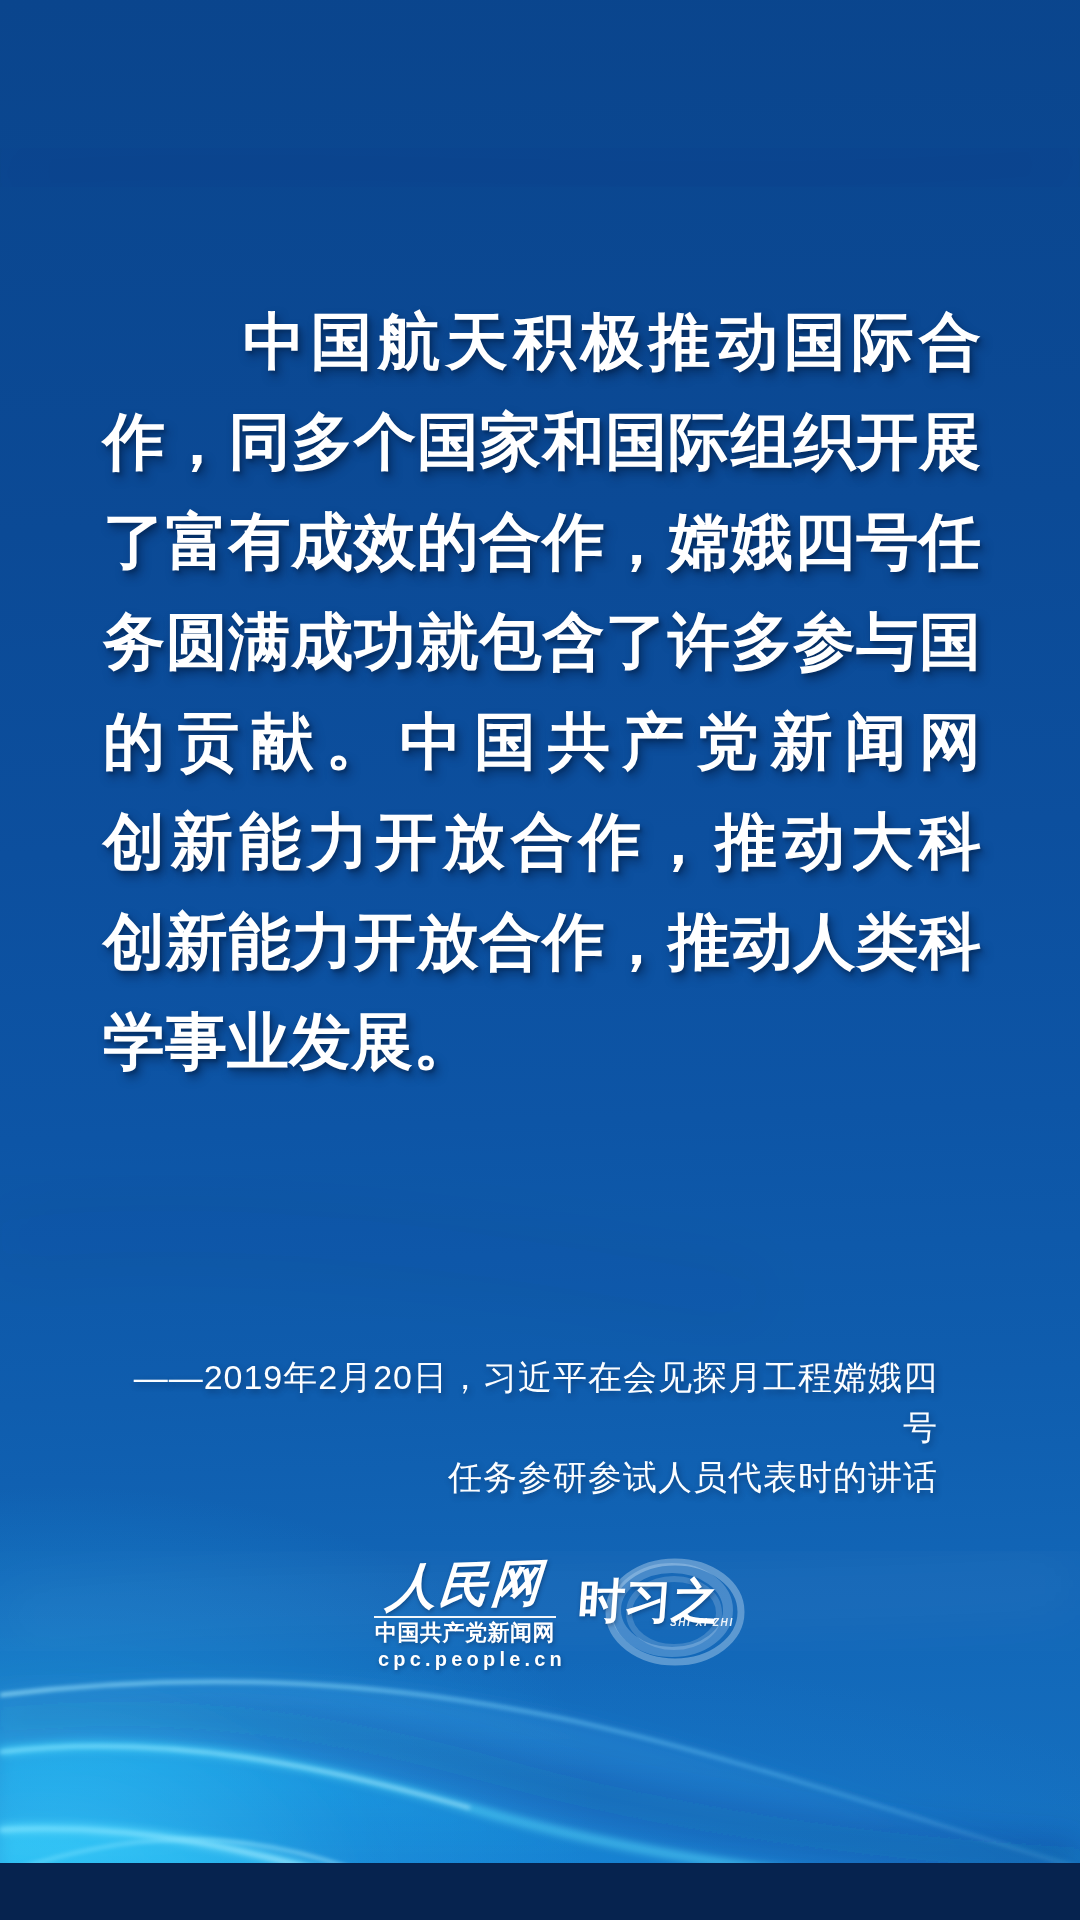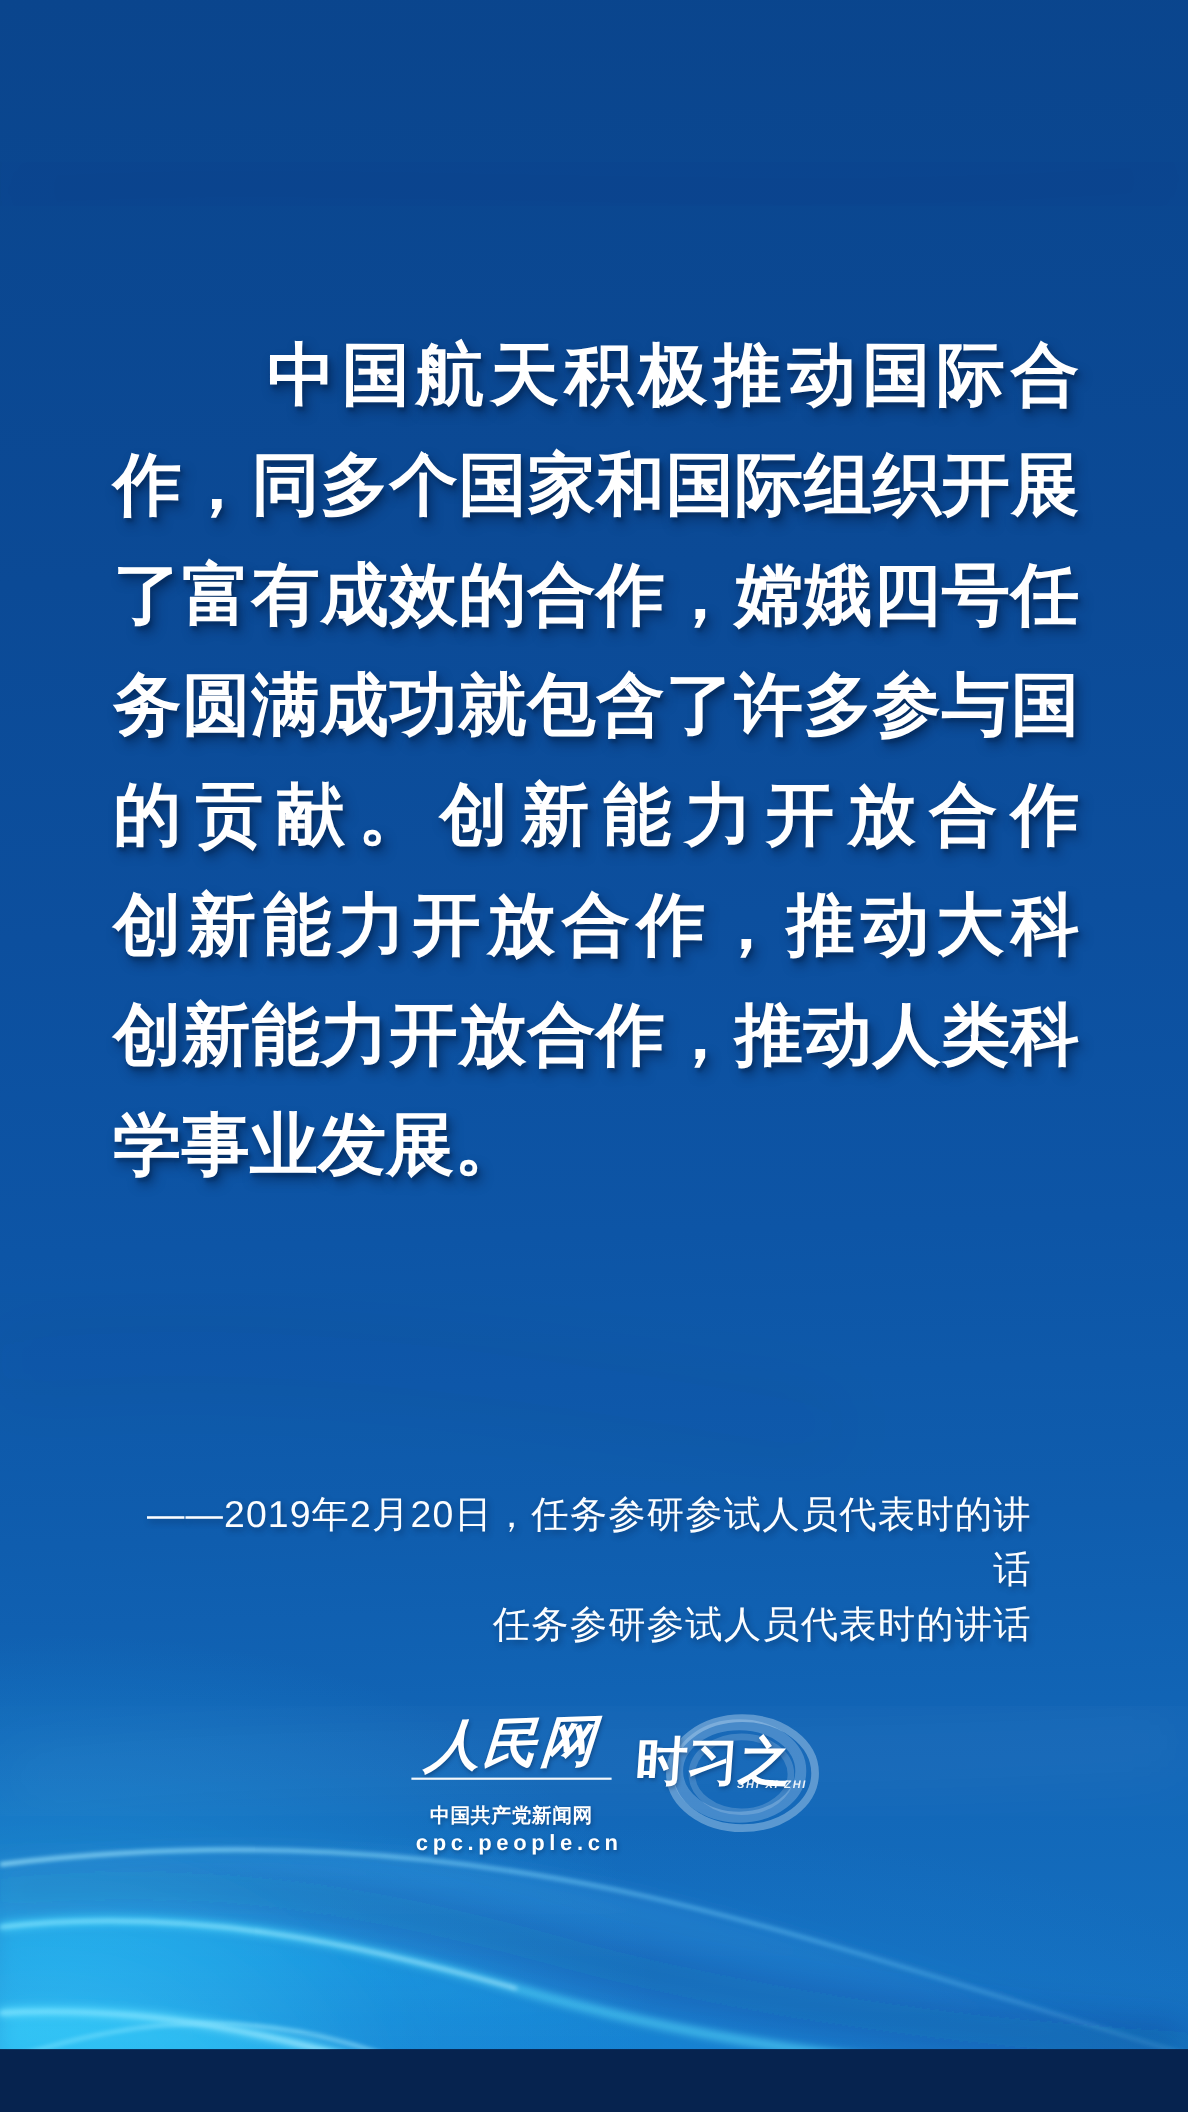--- a/index.html
+++ b/index.html
@@ -61,21 +61,21 @@
     color: #ffffff; text-align: center;
     text-shadow: 1px 2px 4px rgba(2,28,66,0.4);
   }
   .pd-script {
     font-size: 50px; line-height: 54px; font-weight: 700; font-style: italic;
     transform: rotate(-2deg) skewX(-6deg);
     letter-spacing: 2px;
     font-family: "Liberation Serif", "DejaVu Serif", serif;
   }
   .pd-rule { height: 2px; background: #ffffff; margin: 4px 0 0 0; opacity: 0.95; }
-  .pd-site { font-size: 18px; line-height: 26px; font-weight: 800; margin-top: 19px; letter-spacing: 0.5px; white-space: nowrap; }
+  .pd-site { font-size: 22px; line-height: 26px; font-weight: 800; margin-top: 2px; letter-spacing: 0.5px; white-space: nowrap; }
   .pd-url  { font-size: 20px; line-height: 19px; font-weight: 700; margin-top: 4px; letter-spacing: 4.2px; padding-left: 4px; white-space: nowrap; }
 
   .sxz-logo { position: absolute; left: 570px; top: 1550px; width: 200px; height: 125px; color: #ffffff; }
   .sxz-ring { position: absolute; left: 28px; top: 5px; }
   .sxz-text {
     position: absolute; left: 8px; top: 26px;
     font-size: 47px; line-height: 50px; font-weight: 900;
     letter-spacing: 0px; transform: skewX(-4deg);
     text-shadow: 1px 2px 4px rgba(2,28,66,0.4);
     white-space: nowrap;
@@ -156,28 +156,28 @@
     <ellipse cx="40" cy="1905" rx="330" ry="230" fill="url(#cornerGlow)" filter="url(#b30)"></ellipse>
   </svg>
 
   <div class="glow-overlay"></div>
 
   <div class="quote">
     <div class="q-line first">中国航天积极推动国际合</div>
     <div class="q-line">作，同多个国家和国际组织开展</div>
     <div class="q-line">了富有成效的合作，嫦娥四号任</div>
     <div class="q-line">务圆满成功就包含了许多参与国</div>
-    <div class="q-line">的贡献。创新能力开放合作</div>
+    <div class="q-line">的贡献。中国共产党新闻网</div>
     <div class="q-line">创新能力开放合作，推动大科</div>
     <div class="q-line">创新能力开放合作，推动人类科</div>
     <div class="q-line last">学事业发展。</div>
   </div>
 
   <div class="attribution">
-    <div>——2019年2月20日，任务参研参试人员代表时的讲话</div>
+    <div>——2019年2月20日，习近平在会见探月工程嫦娥四号</div>
     <div>任务参研参试人员代表时的讲话</div>
   </div>
 
   <div class="pd-logo">
     <div class="pd-script">人民网</div>
     <div class="pd-rule"></div>
     <div class="pd-site">中国共产党新闻网</div>
     <div class="pd-url">cpc.people.cn</div>
   </div>
 

